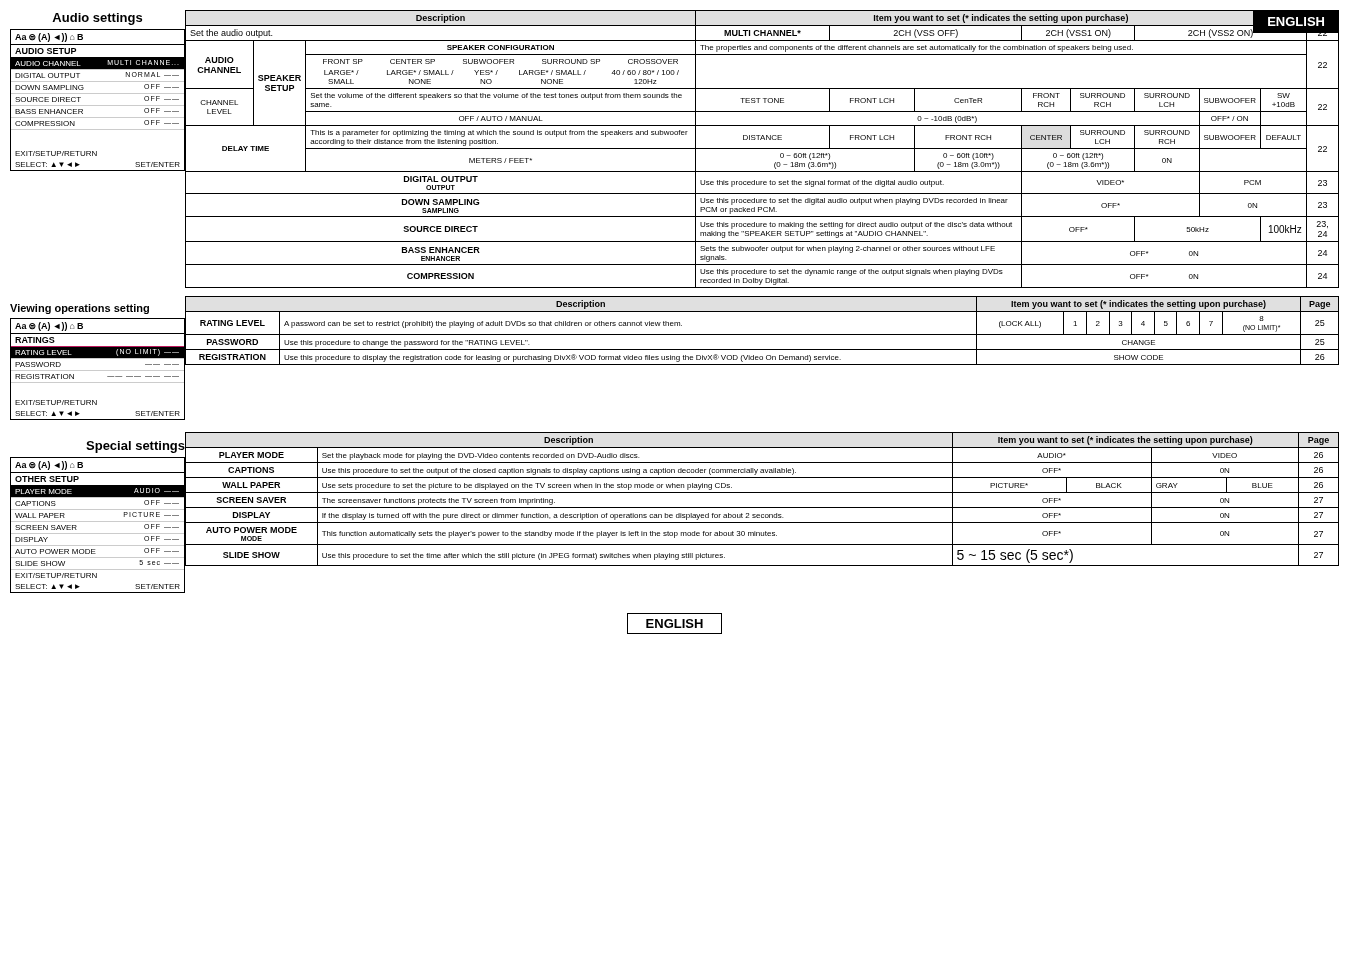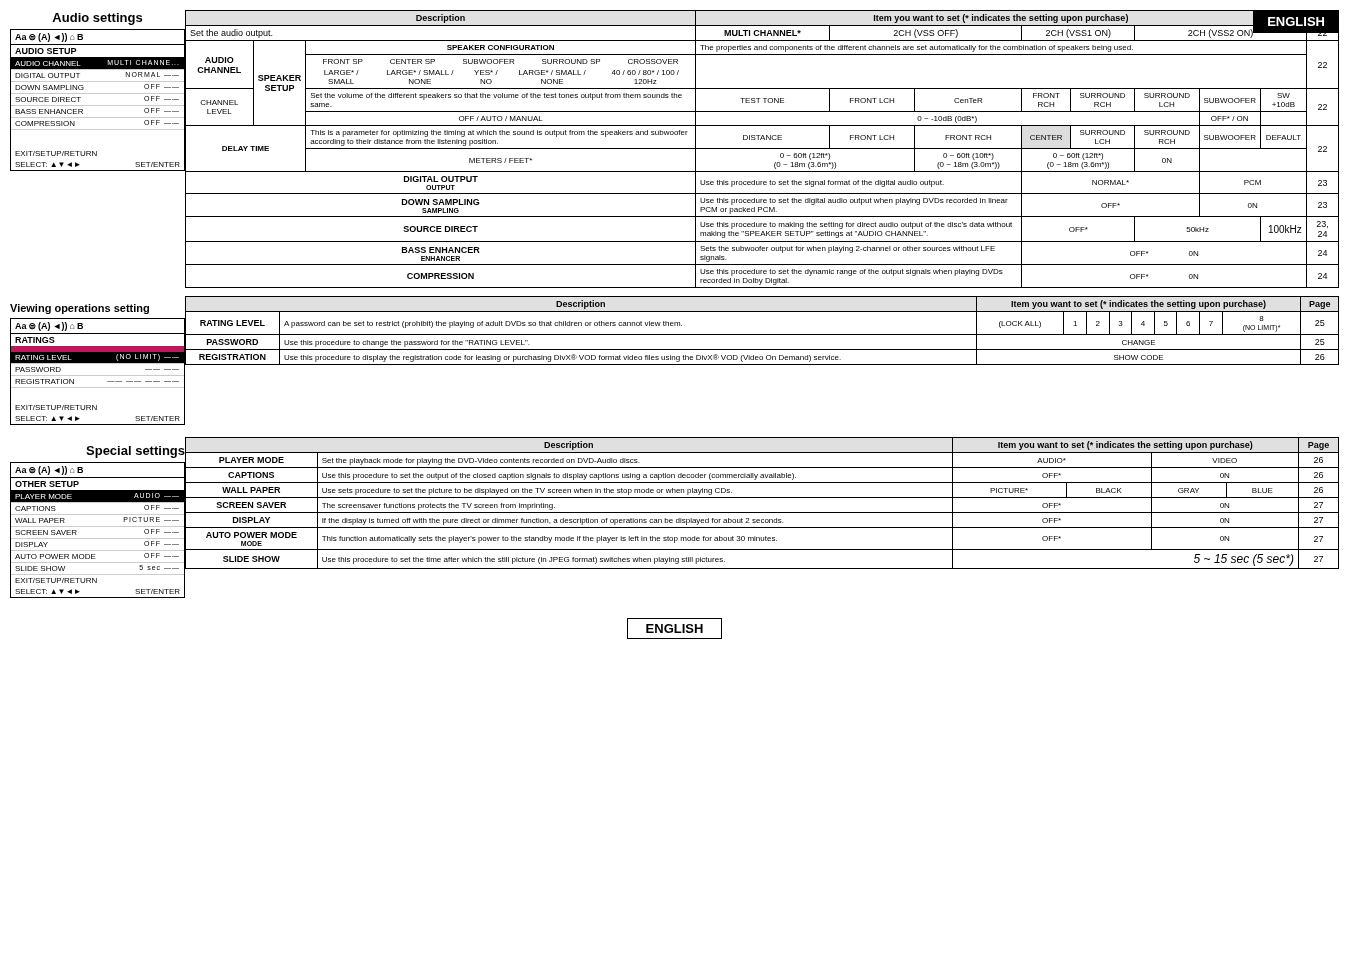--- a/index.html
+++ b/index.html
@@ -291,21 +291,21 @@
               <td colspan="2" style="text-align:center; font-size:8px;">0 ~ 60ft (12ft*)<br>(0 ~ 18m (3.6m*))</td>
               <td style="text-align:center; font-size:8px;">0N</td>
             </tr>
 
             <tr>
               <td colspan="3" style="text-align:center; font-weight:bold; font-size:9px;">
                 <div>DIGITAL OUTPUT</div>
                 <div style="font-weight:bold; font-size:7px;">OUTPUT</div>
               </td>
               <td colspan="3" style="font-size:8px;">Use this procedure to set the signal format of the digital audio output.</td>
-              <td colspan="3" style="text-align:center; font-size:8px;">NORMAL*</td>
+              <td colspan="3" style="text-align:center; font-size:8px;">VIDEO*</td>
               <td colspan="2" style="text-align:center; font-size:8px;">PCM</td>
               <td style="text-align:center;">23</td>
             </tr>
 
             <tr>
               <td colspan="3" style="text-align:center; font-weight:bold; font-size:9px;">
                 <div>DOWN SAMPLING</div>
                 <div style="font-size:7px;">SAMPLING</div>
               </td>
               <td colspan="3" style="font-size:8px;">Use this procedure to set the digital audio output when playing DVDs recorded in linear PCM or packed PCM.</td>
@@ -352,21 +352,21 @@
         <div class="viewing-restriction-label">Viewing operations setting</div>
         <div class="menu-box">
           <div class="menu-box-header">
             <span>Aa</span>
             <span>⊜</span>
             <span>(A)</span>
             <span>◄))</span>
             <span>⌂</span>
             <span>B</span>
           </div>
-          <div style="padding: 1px 4px; font-weight:bold; font-size:9px; border-bottom:6px solid #be185d;">RATINGS</div>
+          <div style="padding: 1px 4px; font-weight:bold; font-size:9px; border-bottom:1px solid #be185d;">RATINGS</div>
           <div class="menu-item-row menu-item-selected">
             <span class="menu-item-label">RATING LEVEL</span>
             <span class="menu-item-value dashes">(NO LIMIT) ——</span>
           </div>
           <div class="menu-item-row">
             <span class="menu-item-label">PASSWORD</span>
             <span class="menu-item-value dashes">—— ——</span>
           </div>
           <div class="menu-item-row">
             <span class="menu-item-label">REGISTRATION</span>
@@ -506,21 +506,21 @@
               <td colspan="2" style="text-align:center; font-size:8px;">OFF*</td>
               <td colspan="2" style="text-align:center; font-size:8px;">0N</td>
               <td style="text-align:center;">26</td>
             </tr>
 
             <tr>
               <td style="font-weight:bold; font-size:9px; text-align:center;">WALL PAPER</td>
               <td style="font-size:8px;">Use sets procedure to set the picture to be displayed on the TV screen when in the stop mode or when playing CDs.</td>
               <td style="text-align:center; font-size:8px;">PICTURE*</td>
               <td style="text-align:center; font-size:8px;">BLACK</td>
-              <td style="text-align:center; font-size:8px;">GRAY</td>
+              <td style="text-align:left; font-size:8px;">GRAY</td>
               <td style="text-align:center; font-size:8px;">BLUE</td>
               <td style="text-align:center;">26</td>
             </tr>
 
             <tr>
               <td style="font-weight:bold; font-size:9px; text-align:center;">SCREEN SAVER</td>
               <td style="font-size:8px;">The screensaver functions protects the TV screen from imprinting.</td>
               <td colspan="2" style="text-align:center; font-size:8px;">OFF*</td>
               <td colspan="2" style="text-align:center; font-size:8px;">0N</td>
               <td style="text-align:center;">27</td>
@@ -541,21 +541,21 @@
               </td>
               <td style="font-size:8px;">This function automatically sets the player's power to the standby mode if the player is left in the stop mode for about 30 minutes.</td>
               <td colspan="2" style="text-align:center; font-size:8px;">OFF*</td>
               <td colspan="2" style="text-align:center; font-size:8px;">0N</td>
               <td style="text-align:center;">27</td>
             </tr>
 
             <tr>
               <td style="font-weight:bold; font-size:9px; text-align:center;">SLIDE SHOW</td>
               <td style="font-size:8px;">Use this procedure to set the time after which the still picture (in JPEG format) switches when playing still pictures.</td>
-              <td colspan="4" style="text-align:right; font-size:12px;font-style:italic;">5 ~ 15 sec (5 sec*)</td>
+              <td colspan="4" style="text-align:left; font-size:14px;">5 ~ 15 sec (5 sec*)</td>
               <td style="text-align:center;">27</td>
             </tr>
           </tbody>
         </table>
       </div>
     </div>
   </div>
 
   <div class="bottom-english">
     <div class="english-badge-bottom">ENGLISH</div>

